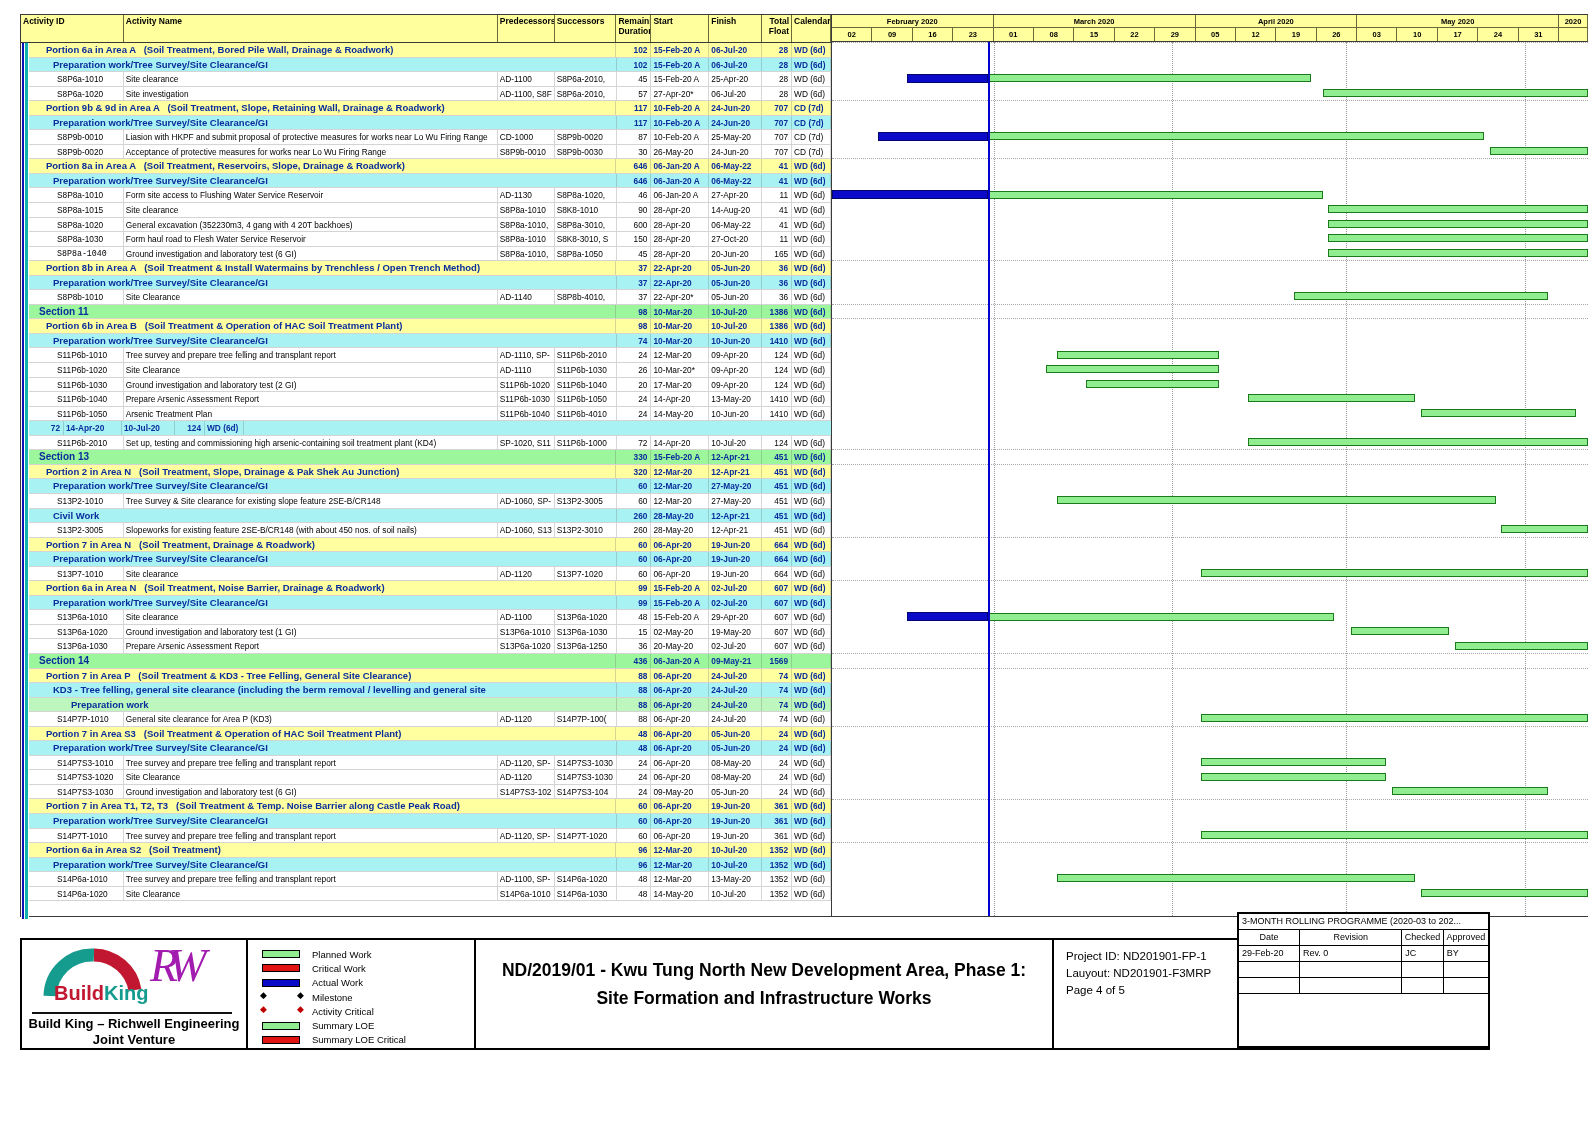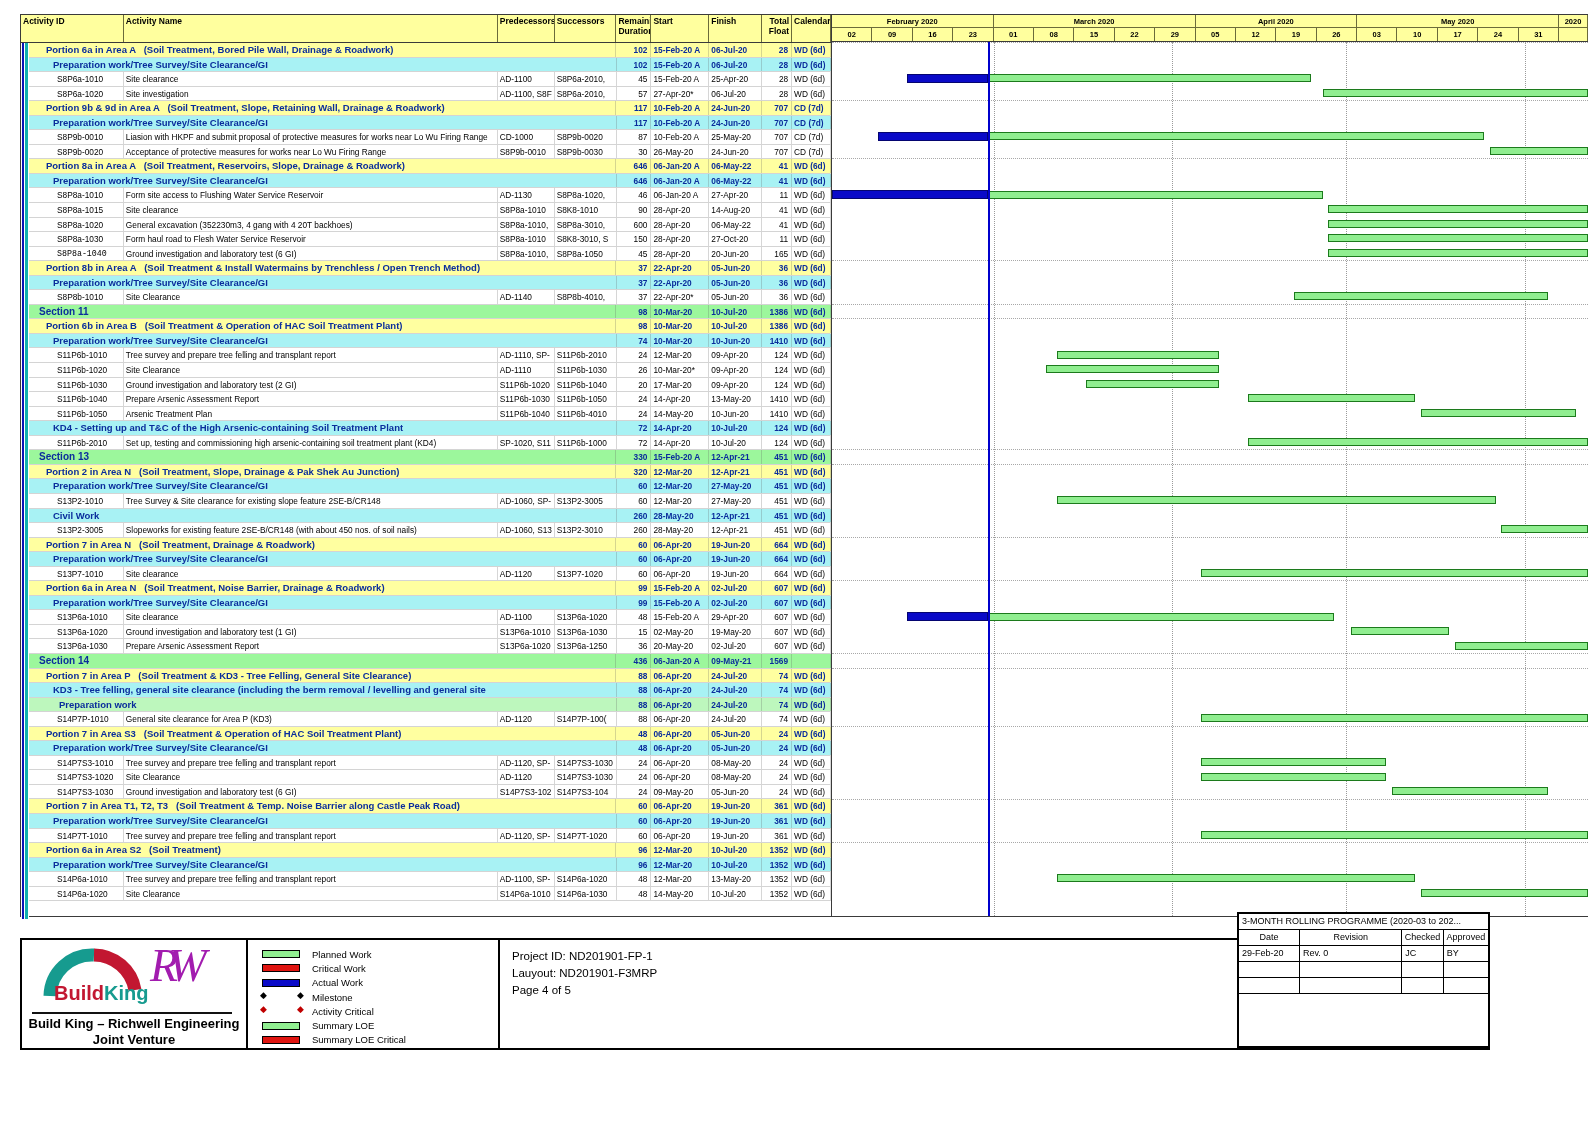--- a/index.html
+++ b/index.html
@@ -43,21 +43,21 @@
   .mline{position:absolute;top:0;bottom:0;width:0;border-left:1px dotted #9a9a9a;z-index:1;}
   .sepline{position:absolute;left:0;right:0;height:0;border-top:1px dotted #a8a8a8;z-index:1;}
   .bar-plan{position:absolute;height:8px;background:#90EE90;border:1px solid #1c7a1c;box-sizing:border-box;z-index:2;}
   .bar-actual{position:absolute;height:9px;background:#0a0ac8;border:1px solid #050570;box-sizing:border-box;z-index:2;}
   #datadate{position:absolute;top:0;bottom:0;width:2px;background:#0000CC;z-index:3;}
   
   #footer{position:absolute;left:20px;top:938px;width:1470px;height:112px;border:2px solid #000;
           box-sizing:border-box;display:flex;background:#fff;}
   .fbox{box-sizing:border-box;border-right:2px solid #000;position:relative;height:100%;}
   #logo-box{width:226px;}
-  #legend-box{width:252px;padding:7px 0 0 12px;}
+  #legend-box{width:228px;padding:7px 0 0 12px;}
   #title-box{width:578px;text-align:center;}
   #project-box{flex:1;border-right:none;padding:8px 0 0 12px;}
   .legend-row{display:flex;align-items:center;height:14.3px;}
   .lg-sym{width:46px;position:relative;height:12px;flex:0 0 46px;}
   .lg-bar{position:absolute;left:2px;top:2px;width:38px;height:8px;border:1px solid #000;box-sizing:border-box;}
   .lg-d1{position:absolute;left:0;top:-1px;font-size:9px;}
   .lg-d2{position:absolute;right:2px;top:-1px;font-size:9px;}
   .lg-label{font-size:9.5px;padding-left:6px;}
   #title-line1{margin-top:20px;font-size:17.5px;font-weight:bold;}
   #title-line2{margin-top:7px;font-size:17.5px;font-weight:bold;}
@@ -373,21 +373,20 @@
         <div class="cell" style="width: 57px;">S11P6b-1040</div>
         <div class="cell" style="width: 62px;">S11P6b-4010</div>
         <div class="cell num" style="width: 35px;">24</div>
         <div class="cell" style="width: 58px;">14-May-20</div>
         <div class="cell" style="width: 53px;">10-Jun-20</div>
         <div class="cell num" style="width: 30px;">1410</div>
         <div class="cell" style="width: 39px;">WD (6d)</div>
       </div>
       <div class="trow g">
         <div class="cell strip" style="width: 8px;"></div>
-        <div class="cell glabel" style="width: 589px; padding-left: 24px;">KD4 - Setting up and T&amp;C of the High Arsenic-containing Soil Treatment Plant</div>
         <div class="cell num" style="width: 35px;">72</div>
         <div class="cell" style="width: 58px;">14-Apr-20</div>
         <div class="cell" style="width: 53px;">10-Jul-20</div>
         <div class="cell num" style="width: 30px;">124</div>
         <div class="cell" style="width: 39px;">WD (6d)</div>
       </div>
       <div class="trow a">
         <div class="cell strip" style="width: 8px;"></div>
         <div class="cell" style="width: 95px; padding-left: 28px;">S11P6b-2010</div>
         <div class="cell" style="width: 375px;">Set up, testing and commissioning high arsenic-containing soil treatment plant (KD4)</div>
@@ -565,21 +564,21 @@
         <div class="cell strip" style="width: 8px;"></div>
         <div class="cell glabel" style="width: 589px; padding-left: 24px;">KD3 - Tree felling, general site clearance (including the berm removal / levelling and general site</div>
         <div class="cell num" style="width: 35px;">88</div>
         <div class="cell" style="width: 58px;">06-Apr-20</div>
         <div class="cell" style="width: 53px;">24-Jul-20</div>
         <div class="cell num" style="width: 30px;">74</div>
         <div class="cell" style="width: 39px;">WD (6d)</div>
       </div>
       <div class="trow gg">
         <div class="cell strip" style="width: 8px;"></div>
-        <div class="cell glabel" style="width: 589px; padding-left: 30px;">Preparation work</div>
+        <div class="cell glabel" style="width: 589px; padding-left: 42px;">Preparation work</div>
         <div class="cell num" style="width: 35px;">88</div>
         <div class="cell" style="width: 58px;">06-Apr-20</div>
         <div class="cell" style="width: 53px;">24-Jul-20</div>
         <div class="cell num" style="width: 30px;">74</div>
         <div class="cell" style="width: 39px;">WD (6d)</div>
       </div>
       <div class="trow a">
         <div class="cell strip" style="width: 8px;"></div>
         <div class="cell" style="width: 95px; padding-left: 28px;">S14P7P-1010</div>
         <div class="cell" style="width: 375px;">General site clearance for Area P (KD3)</div>
@@ -858,20 +857,24 @@
         </div>
         <div class="lg-label">Summary LOE</div>
       </div>
       <div class="legend-row">
         <div class="lg-sym">
           <div class="lg-bar" style="background: rgb(224, 20, 16);"></div>
         </div>
         <div class="lg-label">Summary LOE Critical</div>
       </div>
     </div>
+  <div class="fbox" id="title-box">
+    <div id="title-line1">ND/2019/01 - Kwu Tung North New Development Area, Phase 1:</div>
+    <div id="title-line2">Site Formation and Infrastructure Works</div>
+  </div>
   <div class="fbox" id="project-box">
       <div class="proj-line">Project ID: ND201901-FP-1</div>
       <div class="proj-line">Lauyout: ND201901-F3MRP</div>
       <div class="proj-line">Page 4 of 5</div>
     </div>
 </div>
 
 <div id="rev-table">
   <div id="rev-title">3-MONTH ROLLING PROGRAMME (2020-03 to 202...</div>
 <div class="rev-row rev-head">

